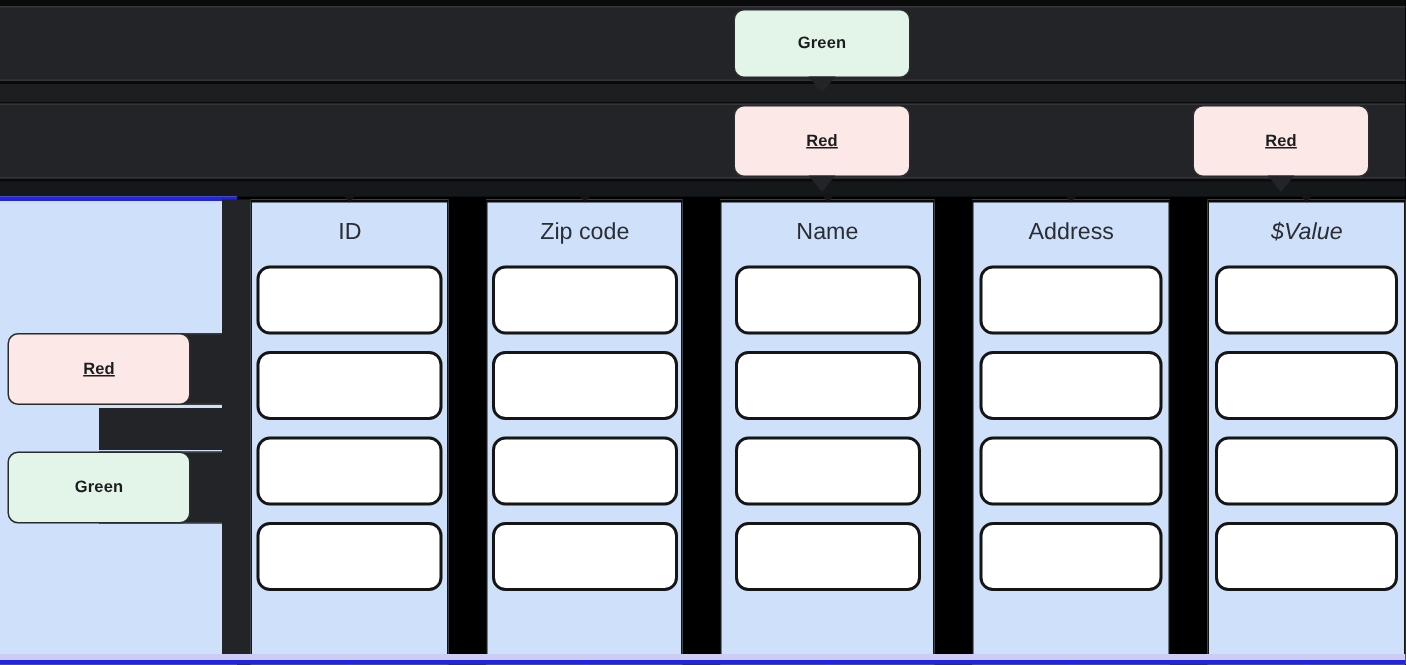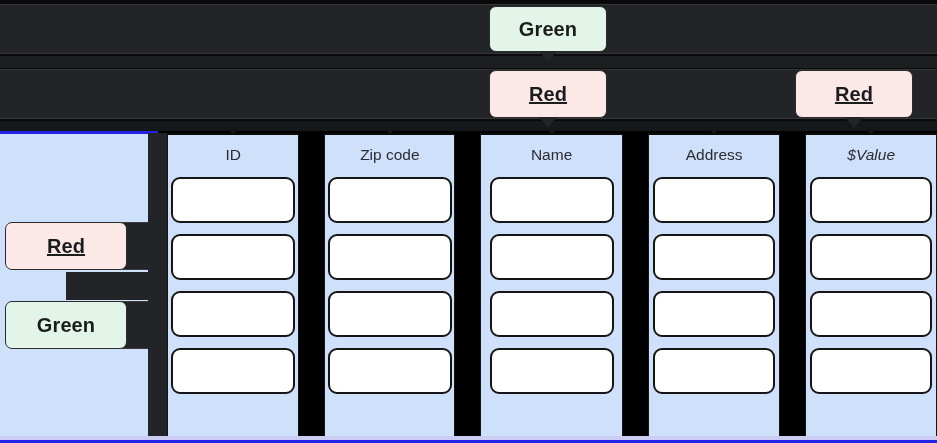--- a/index.html
+++ b/index.html
@@ -72,21 +72,21 @@
 
   
   .chip {
     position: absolute;
     box-sizing: border-box;
     border: 1.6px solid #2b2b2b;
     border-radius: 7px;
     display: flex;
     align-items: center;
     justify-content: center;
-    font-size: 20px;
+    font-size: 11px;
     font-weight: bold;
     color: #1b1c1e;
     letter-spacing: 0.1px;
   }
   .chip.green { background: #e3f5e8; }
   .chip.red   { background: #fce9e7; text-decoration: underline; }
 
   .chip .arrow-down {
     position: absolute;
     bottom: -11px;

